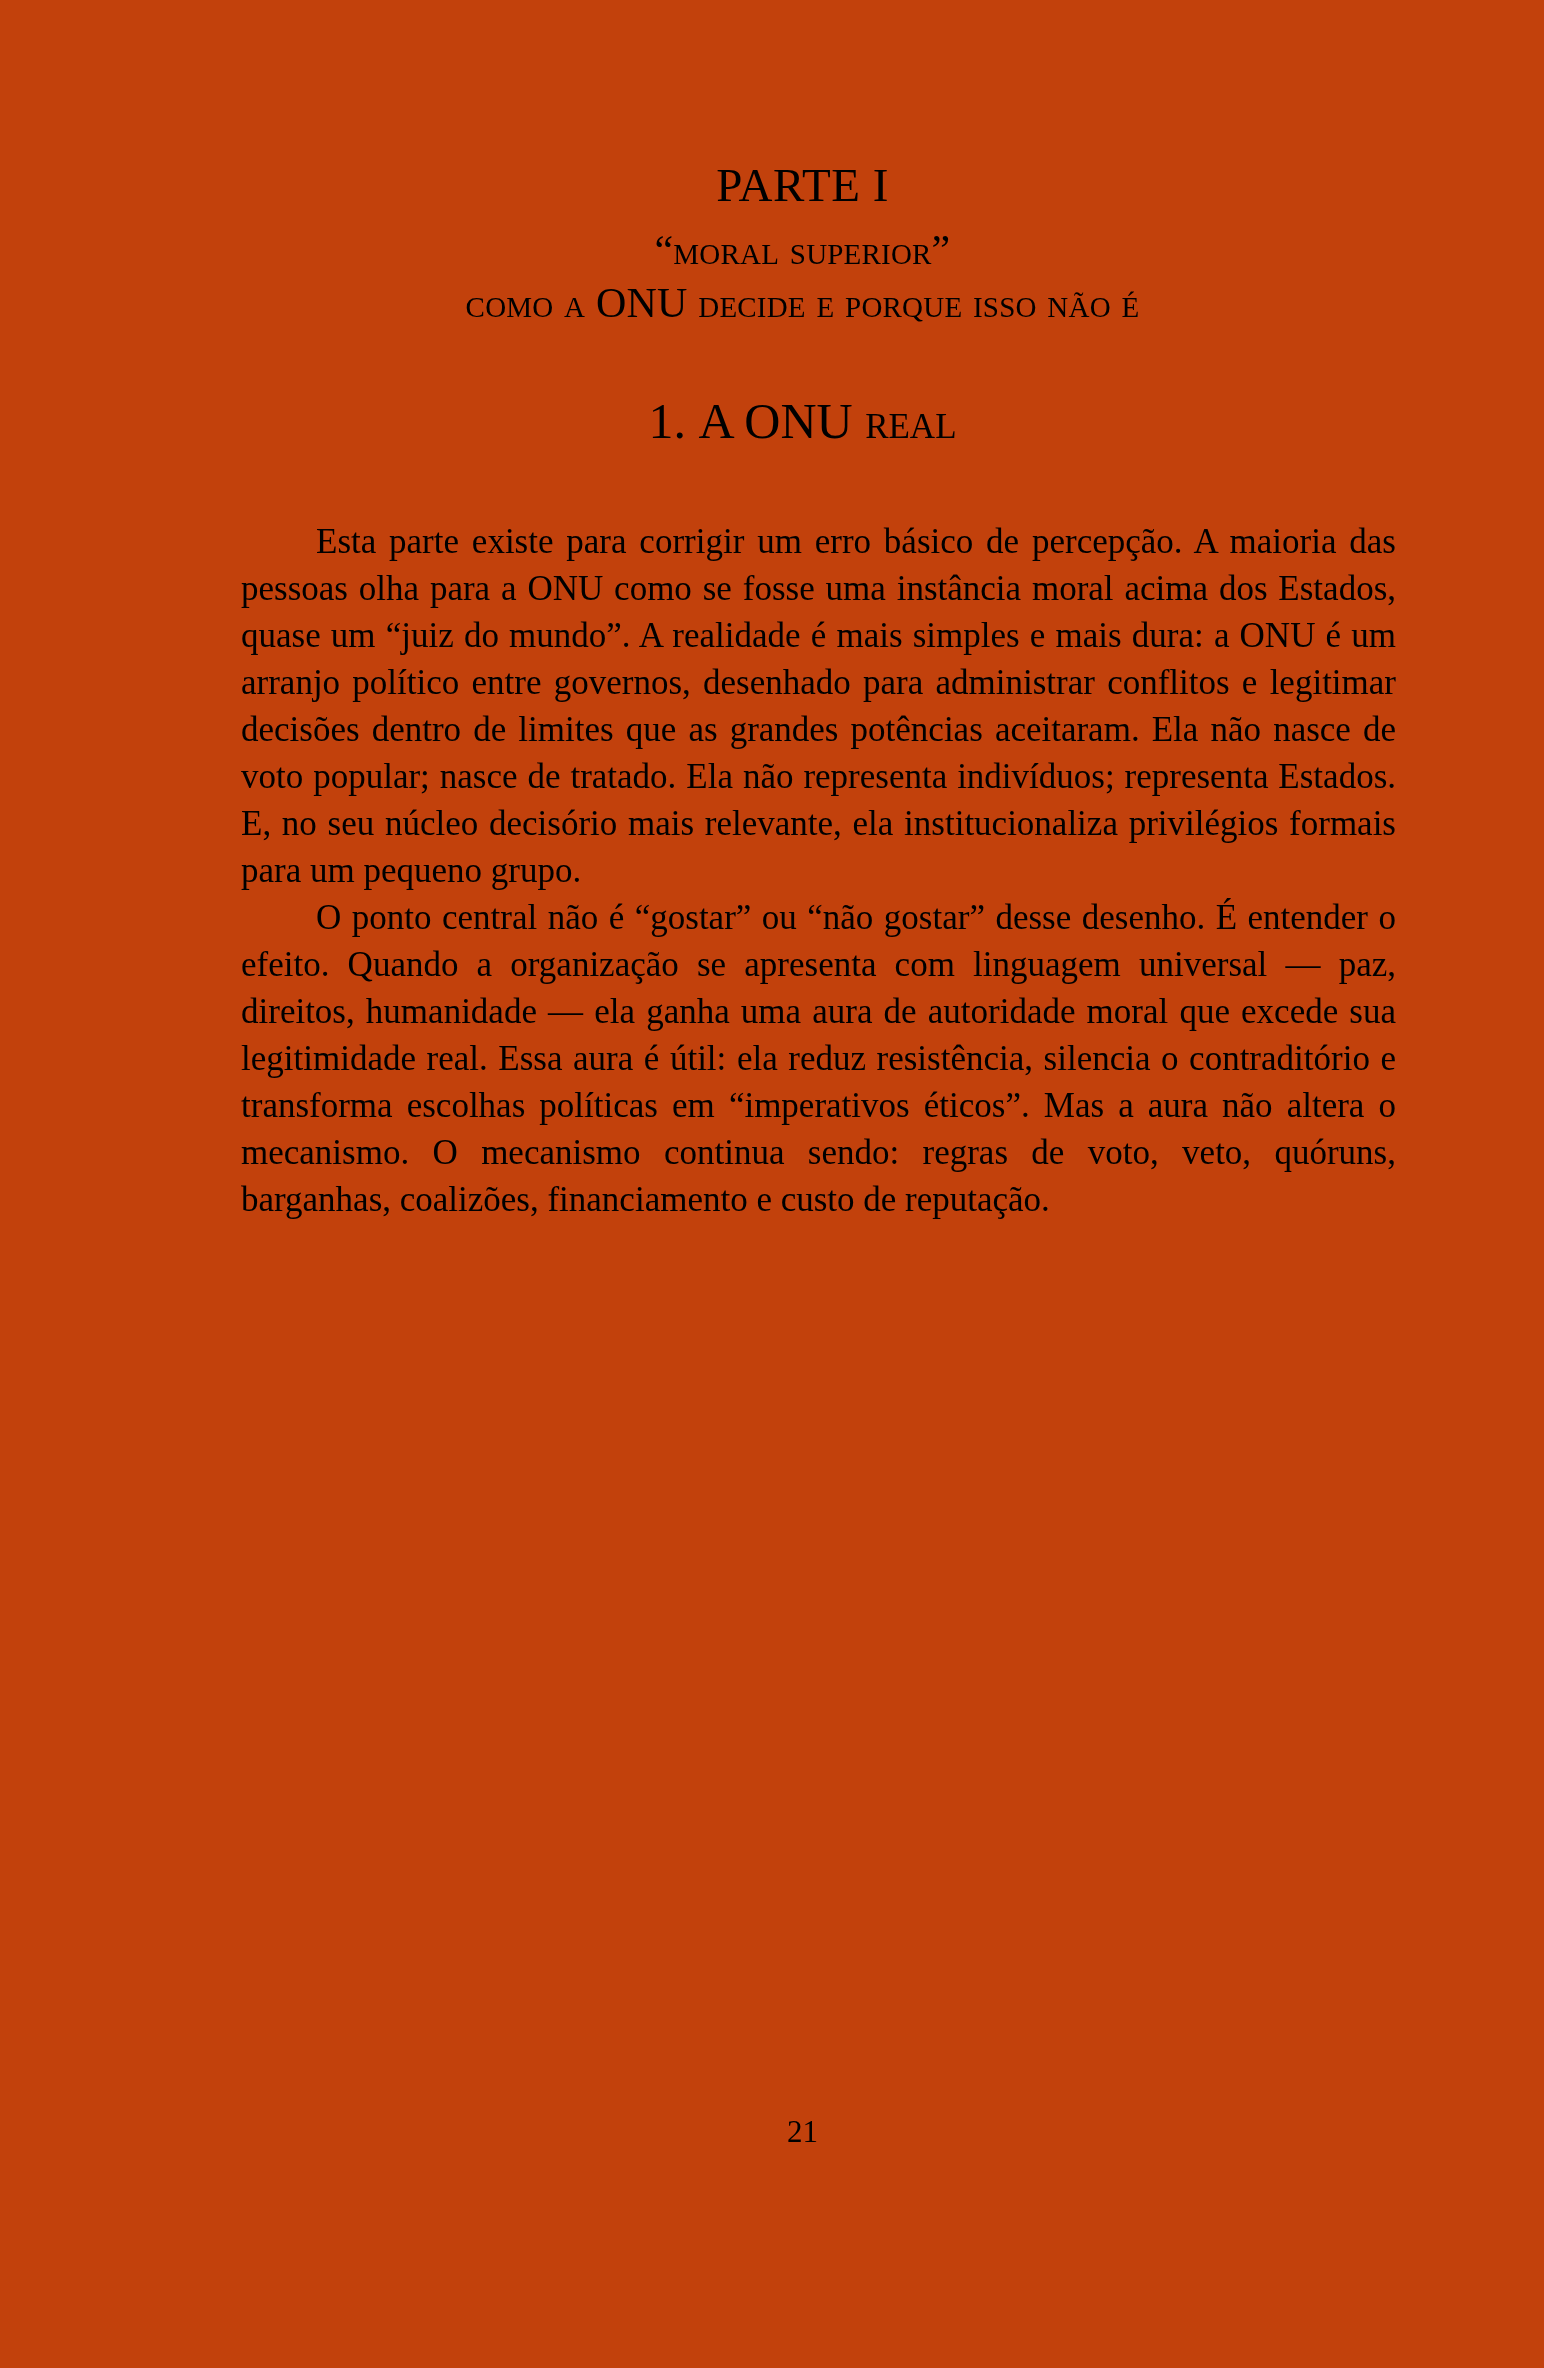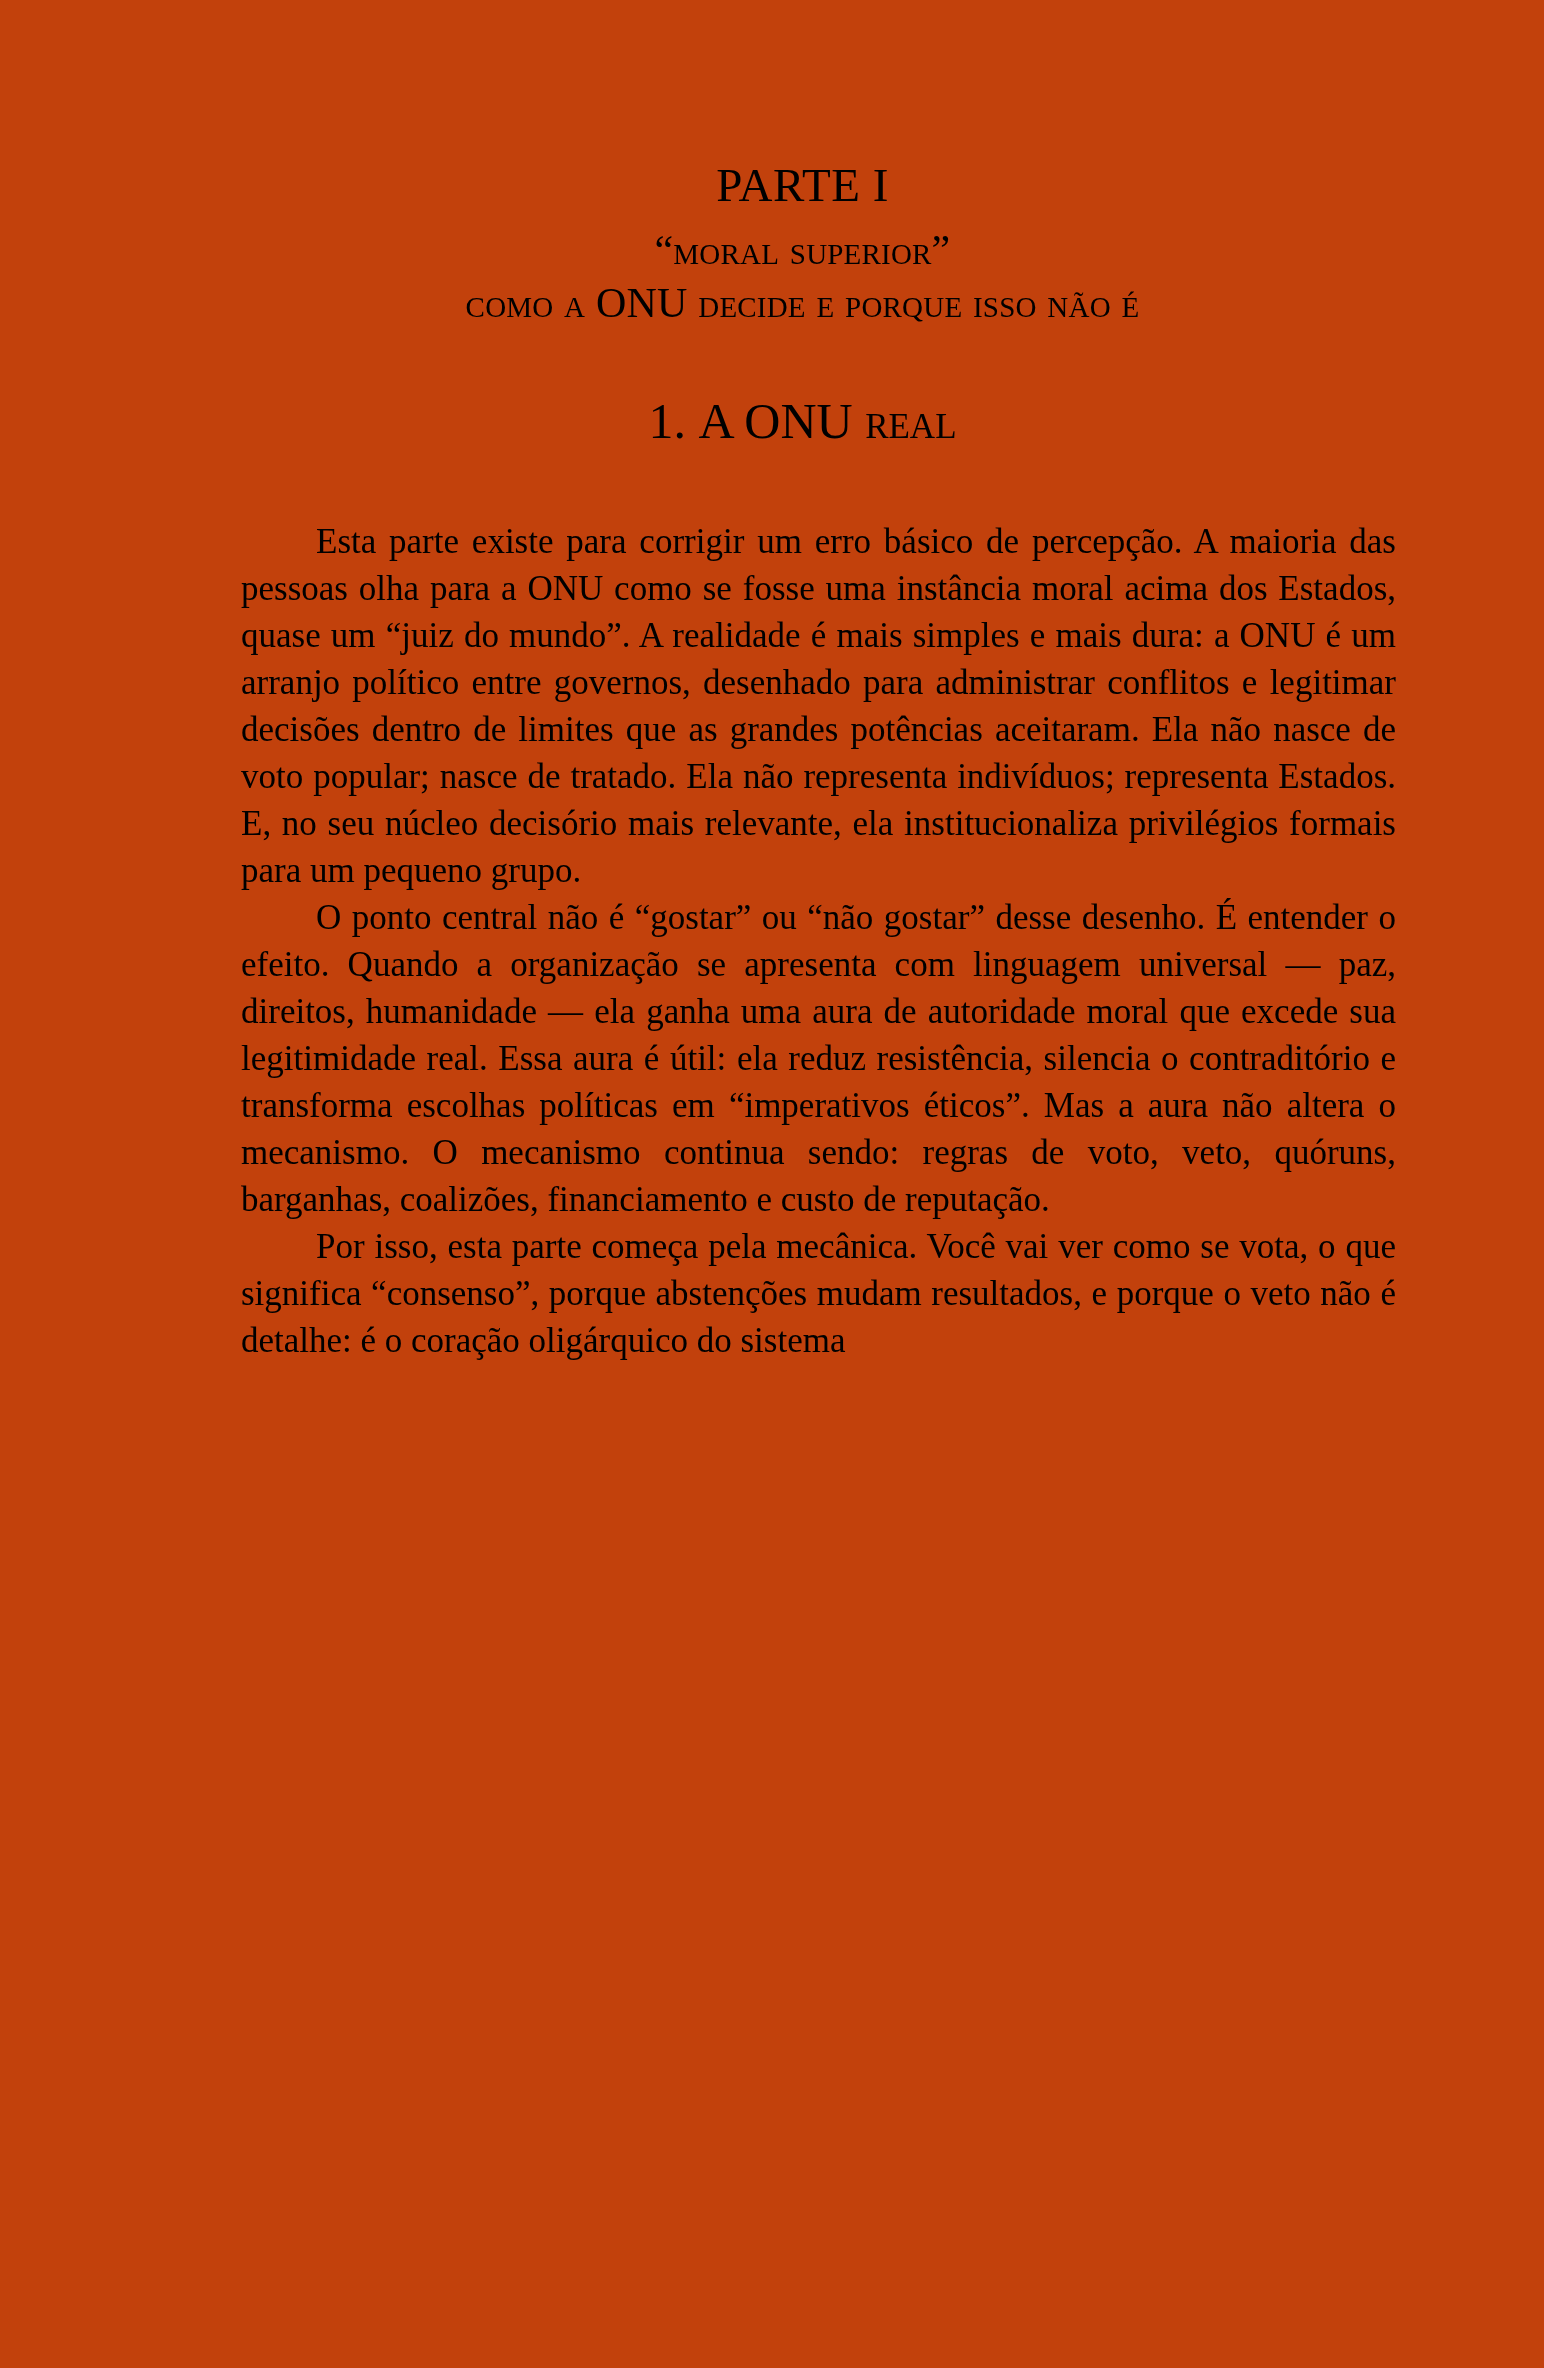--- a/index.html
+++ b/index.html
@@ -138,19 +138,19 @@
       </h2>
     </div>
 
     <h3 class="chapter-heading">
       <span class="ch-num">1.</span><span class="ch-num">&nbsp;</span><span class="ch-num">A ONU</span><span class="ch-num">&nbsp;</span><span class="ch-word">real</span>
     </h3>
 
     <div class="body-text">
       <p>Esta parte existe para corrigir um erro básico de percepção. A maioria das pessoas olha para a ONU como se fosse uma instância moral acima dos Estados, quase um “juiz do mundo”. A realidade é mais simples e mais dura: a ONU é um arranjo político entre governos, desenhado para administrar conflitos e legitimar decisões dentro de limites que as grandes potências aceitaram. Ela não nasce de voto popular; nasce de tratado. Ela não representa indivíduos; representa Estados. E, no seu núcleo decisório mais relevante, ela institucionaliza privilégios formais para um pequeno grupo.</p>
       <p>O ponto central não é “gostar” ou “não gostar” desse desenho. É entender o efeito. Quando a organização se apresenta com linguagem universal — paz, direitos, humanidade — ela ganha uma aura de autoridade moral que excede sua legitimidade real. Essa aura é útil: ela reduz resistência, silencia o contraditório e transforma escolhas políticas em “imperativos éticos”. Mas a aura não altera o mecanismo. O mecanismo continua sendo: regras de voto, veto, quóruns, barganhas, coalizões, financiamento e custo de reputação.</p>
-      <p>Por isso, esta parte começa pela mecânica. Você vai ver como se vota, o que significa “consenso”, porque abstenções mudam resultados, e porque o veto não é detalhe: é o coração oligárquico do sistema</p>
     </div>
 
+    <div class="folio">21</div>
 
   </div>
 </div>
 
 
 </body></html>

